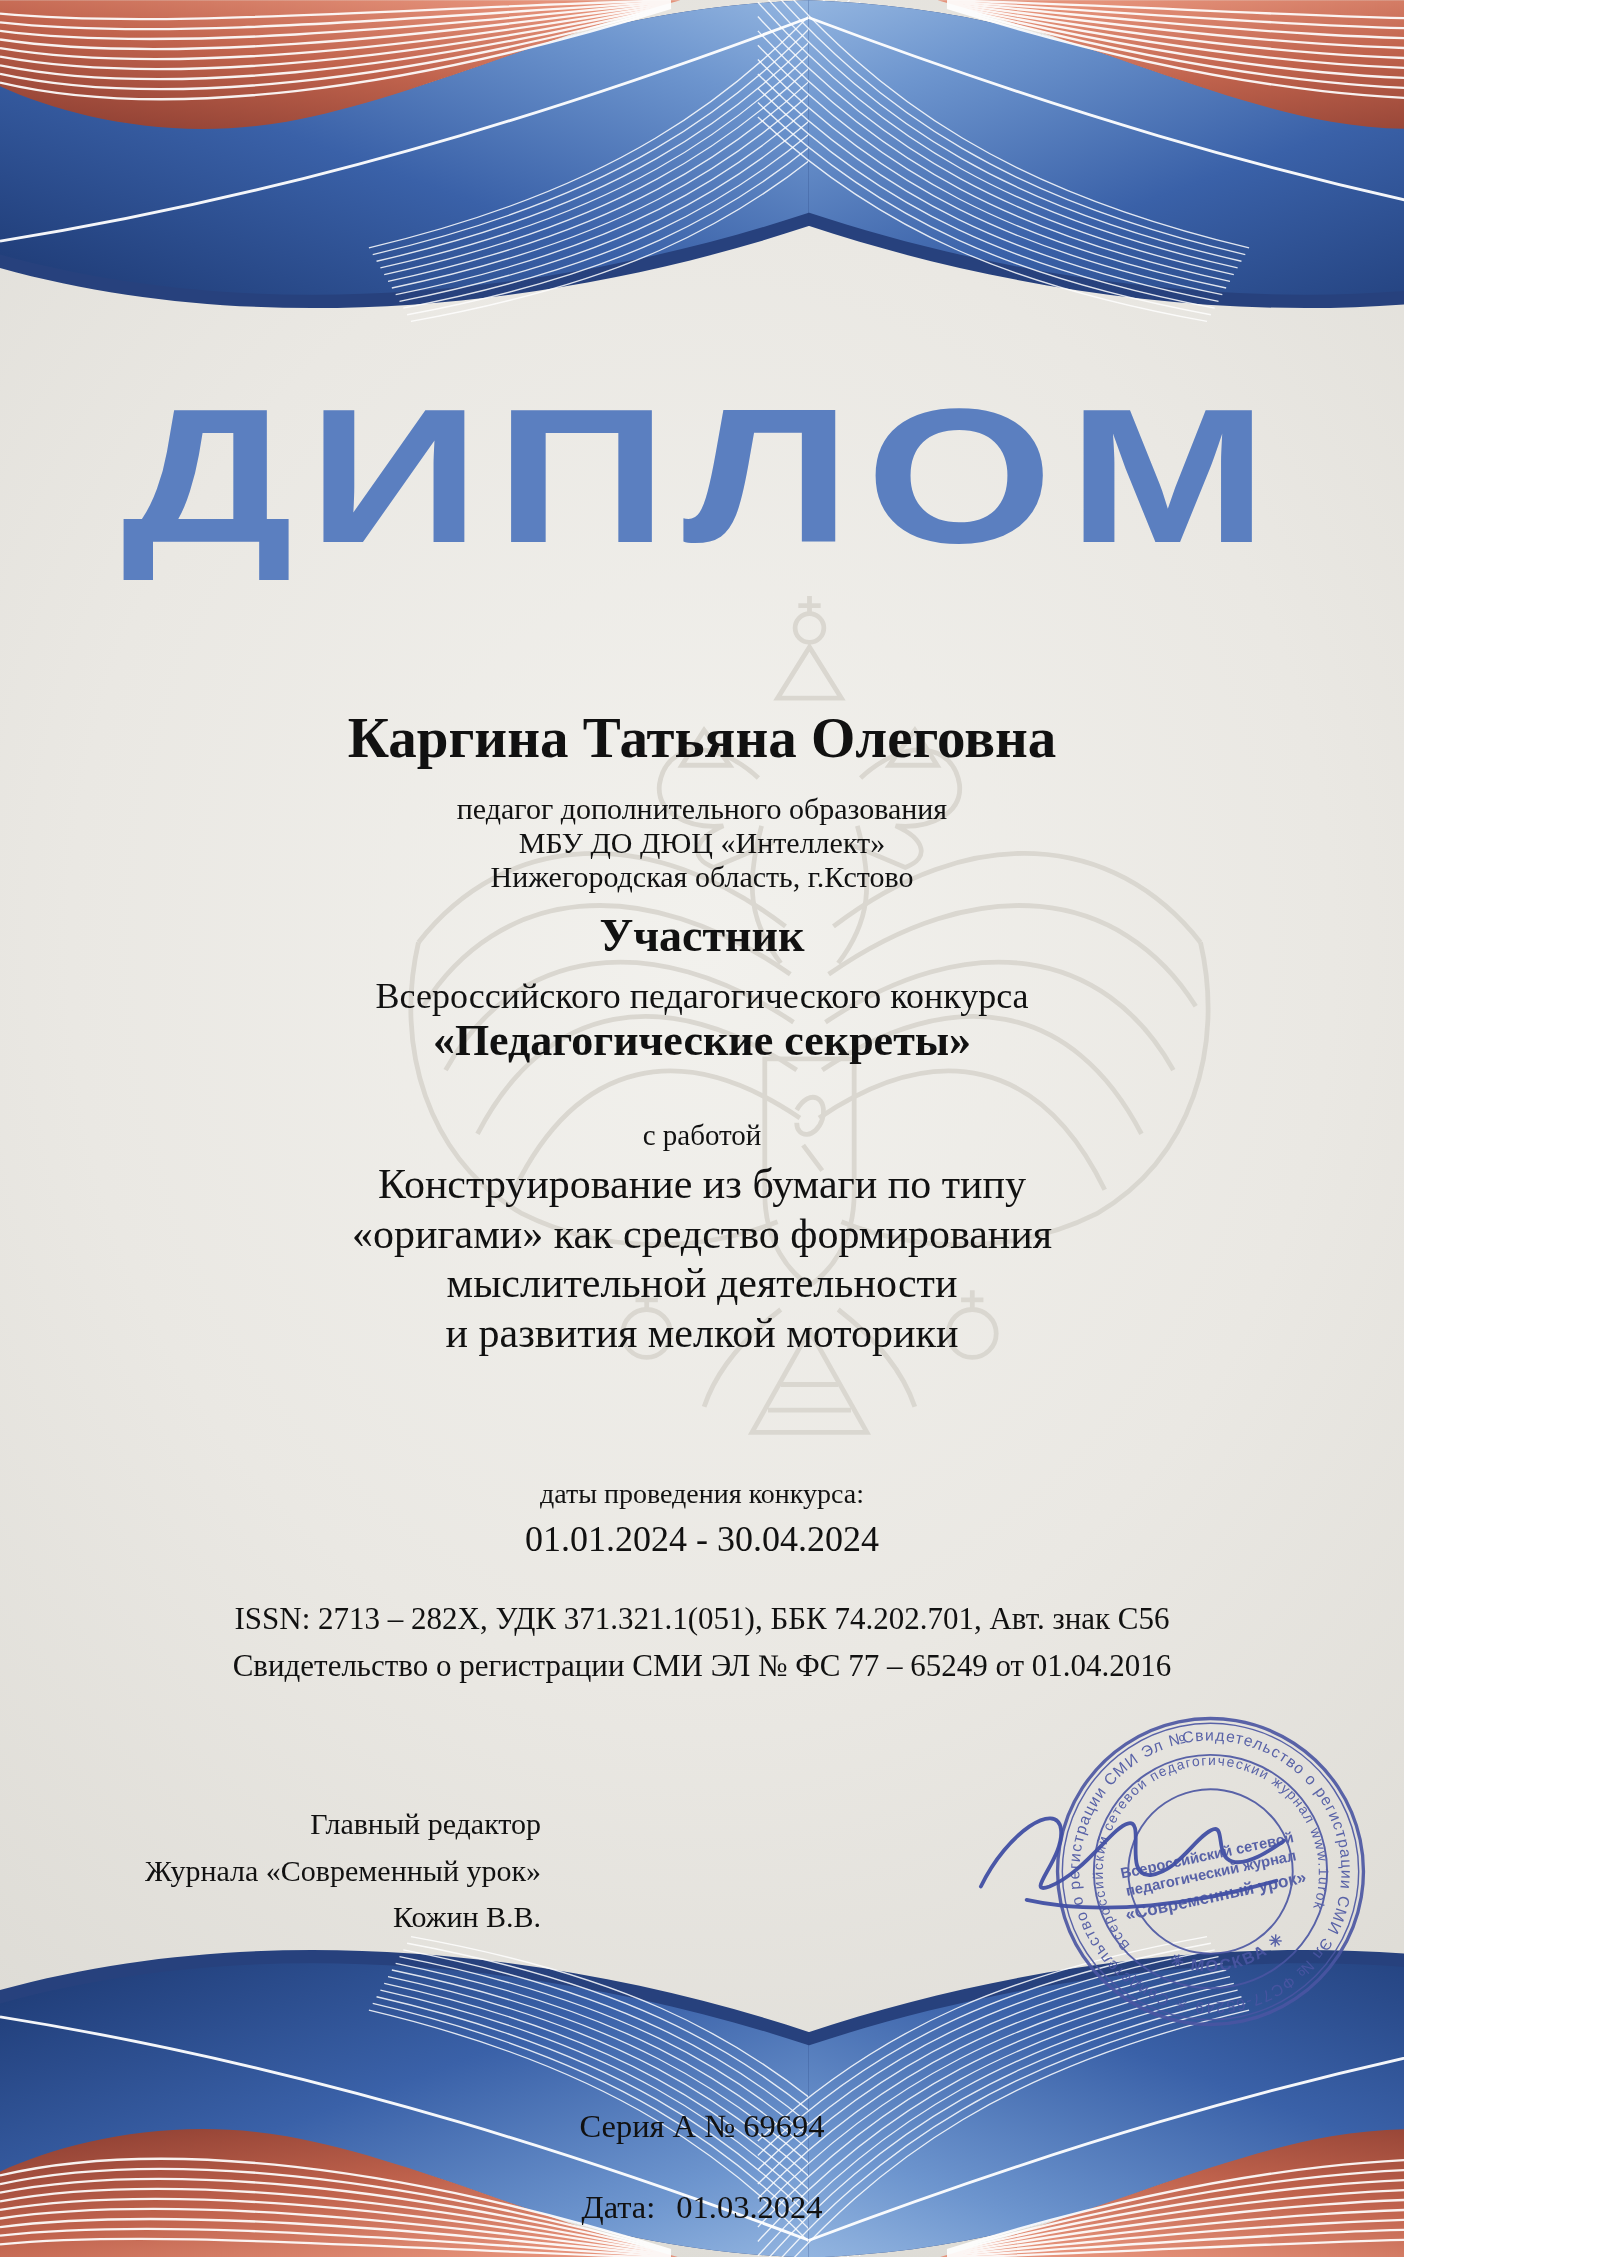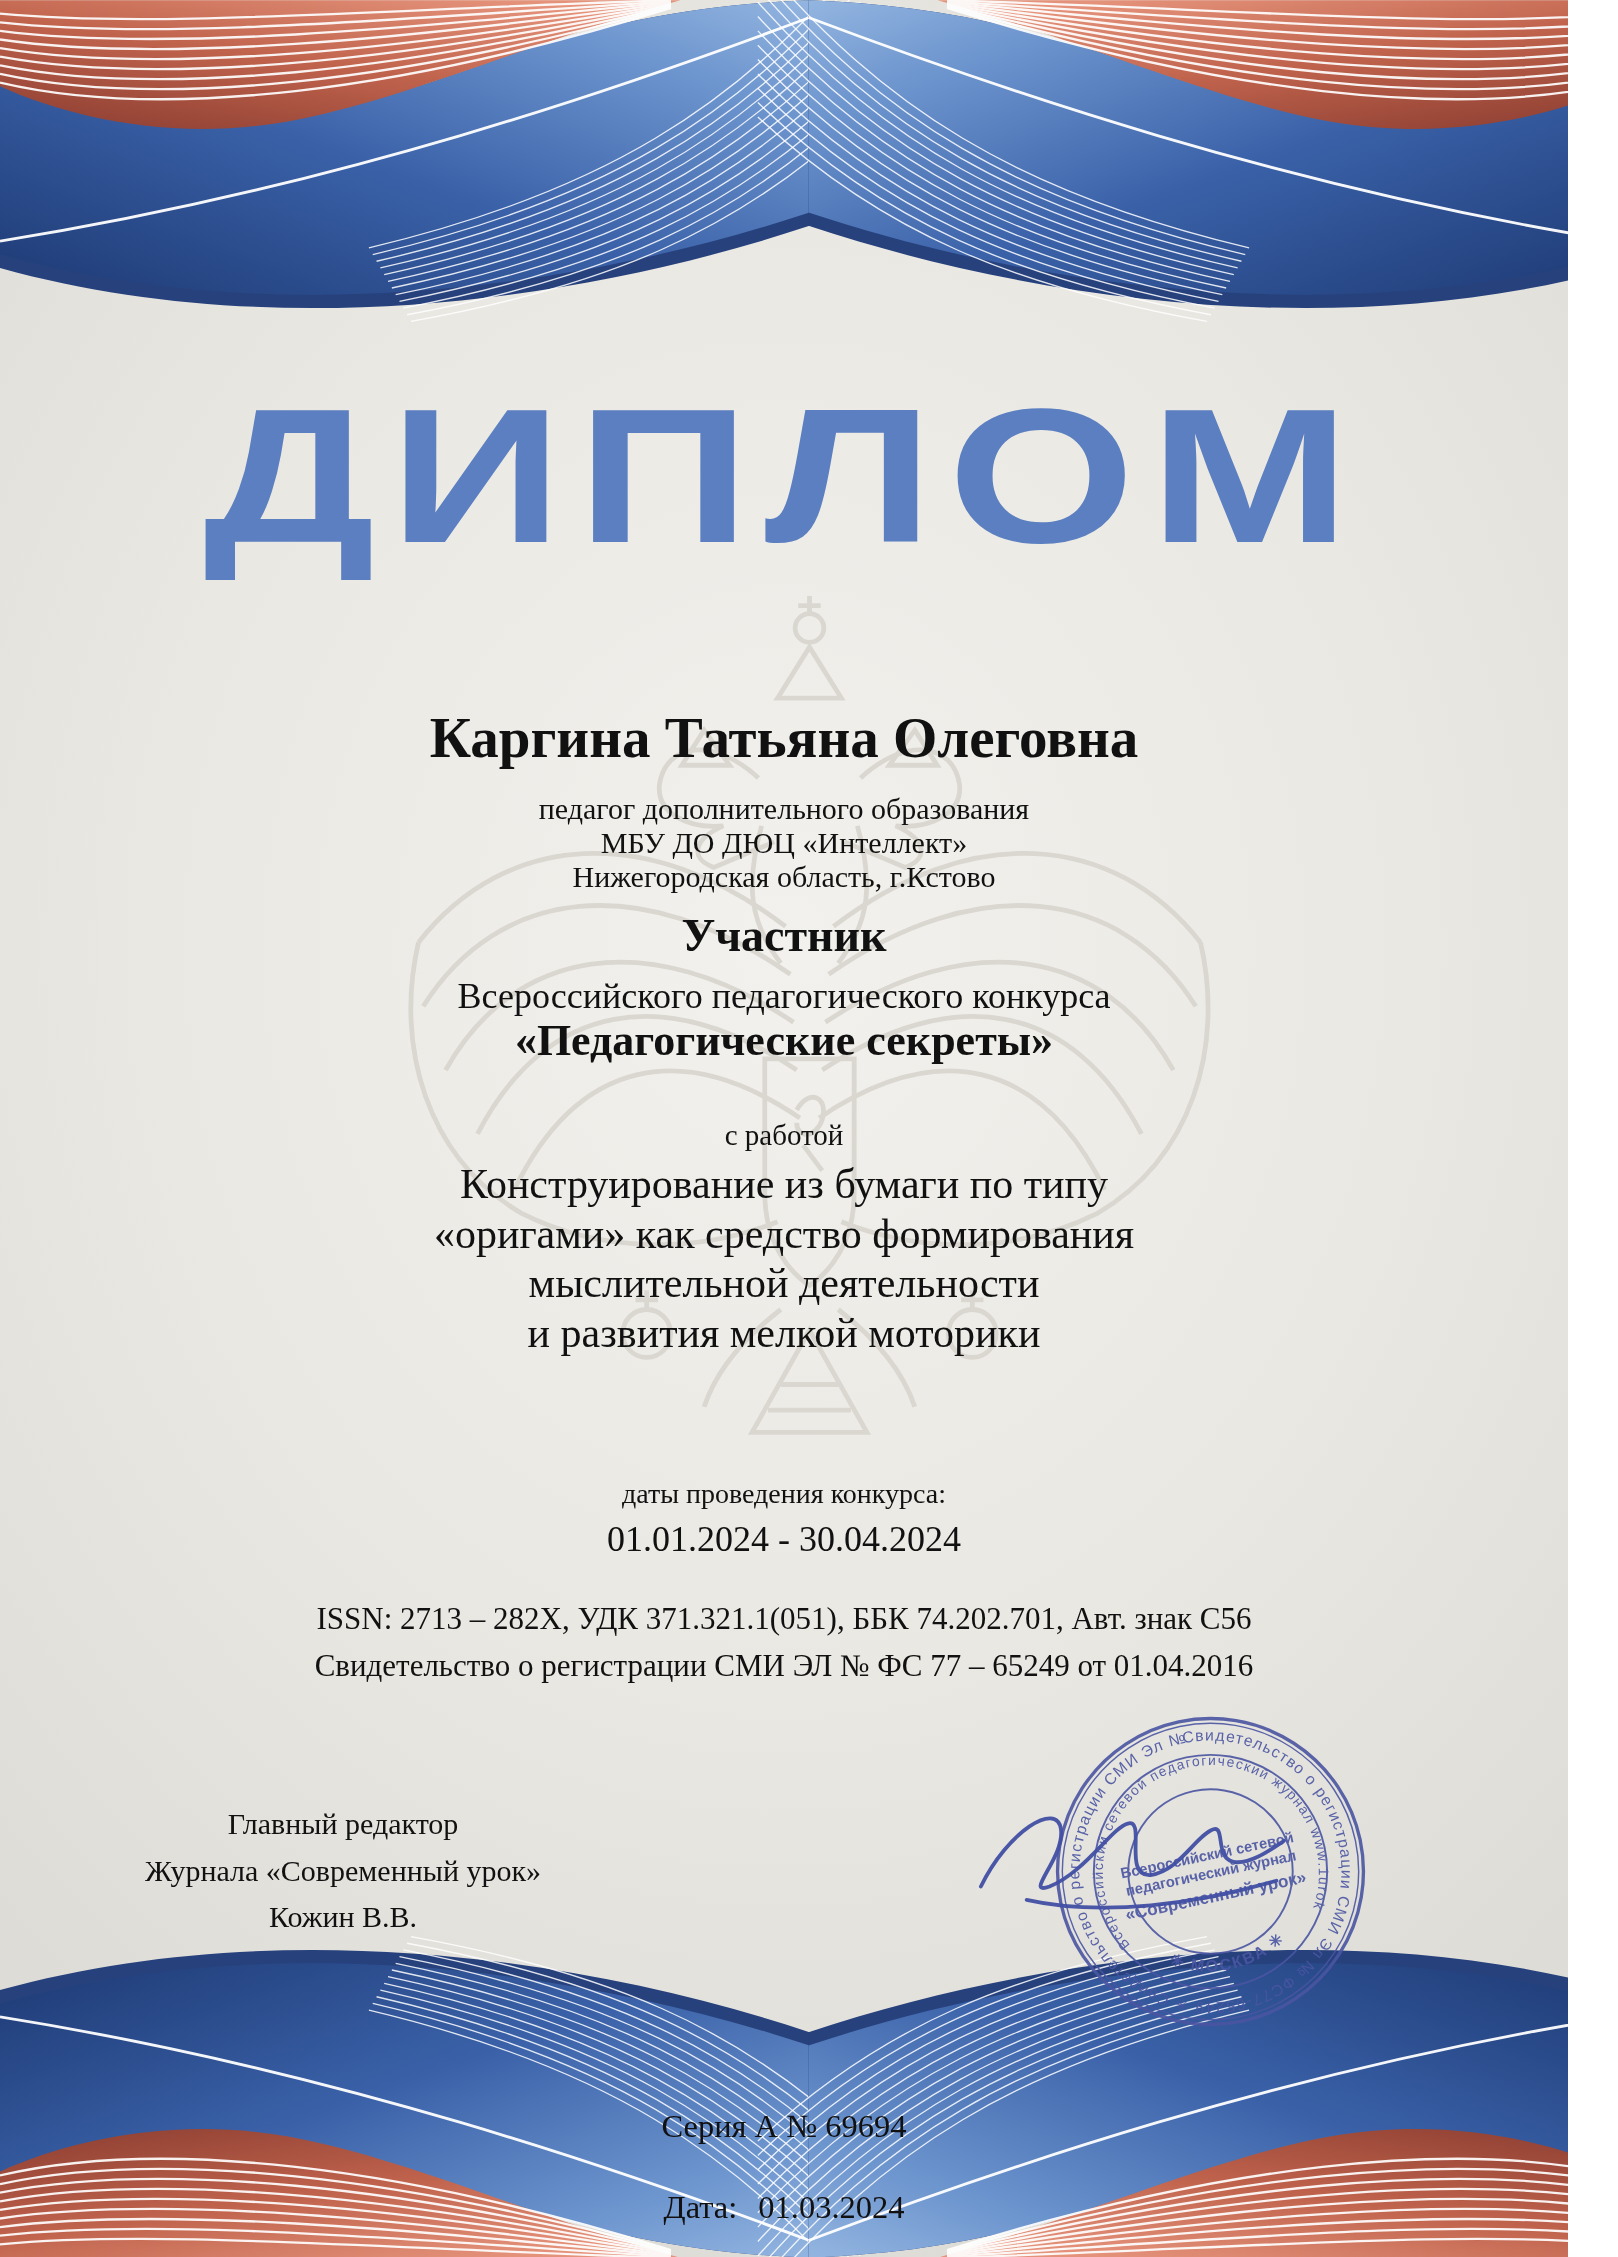--- a/index.html
+++ b/index.html
@@ -1,18 +1,18 @@
 <!DOCTYPE html>
 <html><head>
 <meta charset="utf-8">
 <style>
   html,body{margin:0;padding:0;}
   .page{
     position:relative;
-    width:1568px;height:2258px;
+    width:1404px;height:2258px;
     overflow:hidden;
     background:
       radial-gradient(ellipse 1147px 1338px at 50% 42%, #f2f1ed 0%, #eae8e3 55%, #dedcd6 100%);
     font-family:"Liberation Serif", serif;
     color:#111;
   }
   .bg-svg{position:absolute;left:0;top:0;z-index:1;}
   .txt{position:absolute;left:0;width:100%;text-align:center;z-index:3;line-height:1.2;}
   .diploma-title{
     top:380px;
@@ -31,21 +31,21 @@
   .org{top:825px;font-size:30px;}
   .loc{top:859px;font-size:30px;}
   .status{top:908px;font-size:46px;font-weight:700;}
   .contest-intro{top:975px;font-size:36px;}
   .contest-name{top:1015px;font-size:44px;font-weight:700;}
   .with-work{top:1118px;font-size:29px;}
   .work{top:1160px;font-size:42px;line-height:1.18;}
   .dates-label{top:1477px;font-size:28px;}
   .dates-value{top:1518px;font-size:36px;}
   .journal{top:1596px;font-size:31px;line-height:1.5;}
-  .editor{position:absolute;left:145px;top:1801px;z-index:3;font-size:30px;line-height:1.55;text-align:center;}
+  .editor{position:absolute;left:145px;top:1801px;z-index:3;font-size:30px;line-height:1.55;text-align:right;}
   .series{top:2107px;font-size:32.5px;}
   .issue-date{top:2148px;font-size:32.5px;margin-top:40px;}
   .issue-date .gap{display:inline-block;width:21px;}
   .stamp-wrap{position:absolute;left:1048px;top:1709px;z-index:4;}
   .sign-wrap{position:absolute;left:969px;top:1774px;z-index:5;}
 </style>
 </head>
 <body>
 
 <div class="page">

